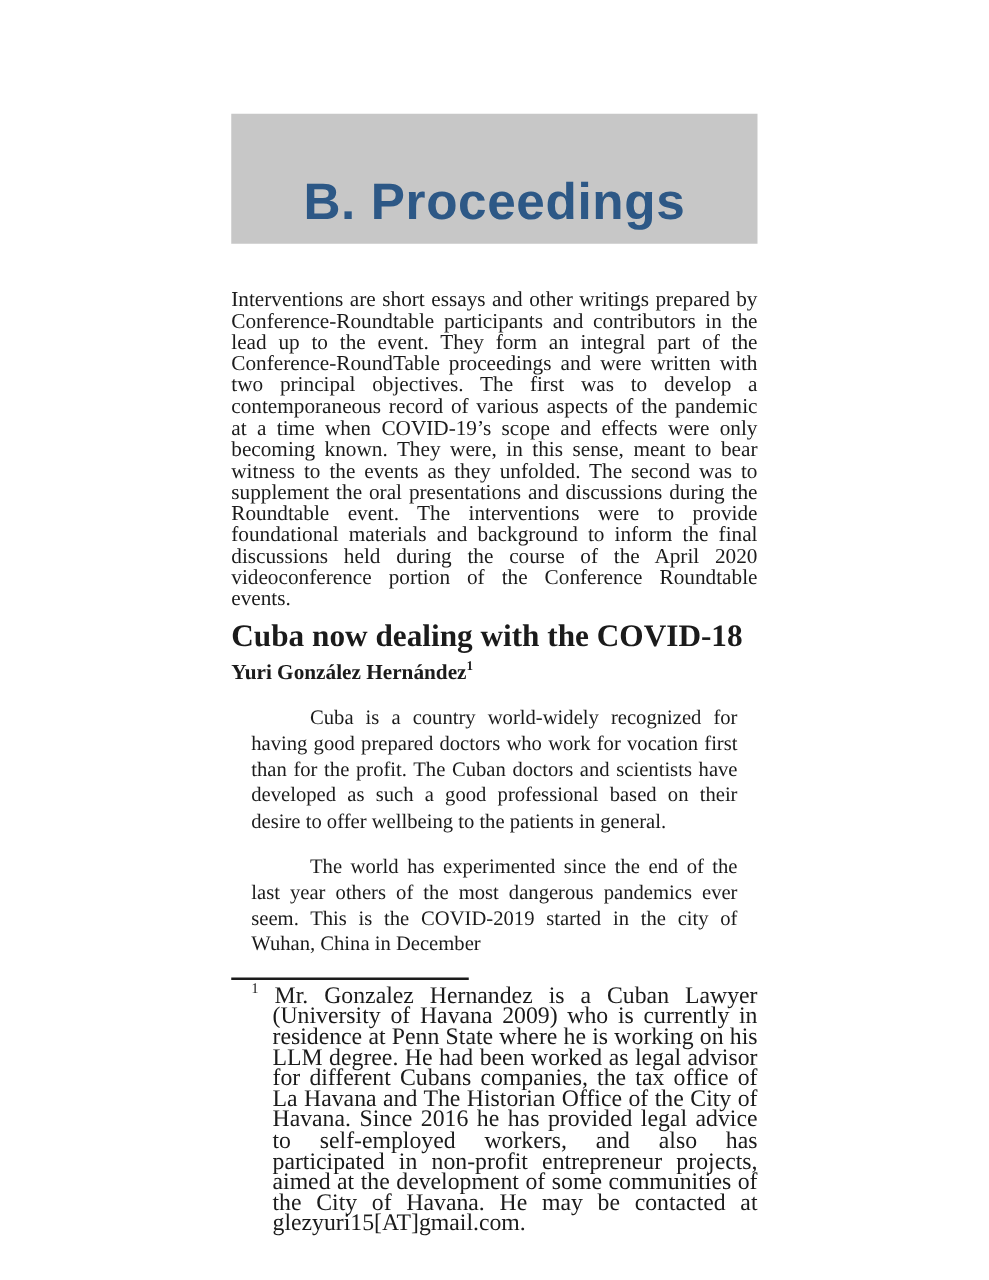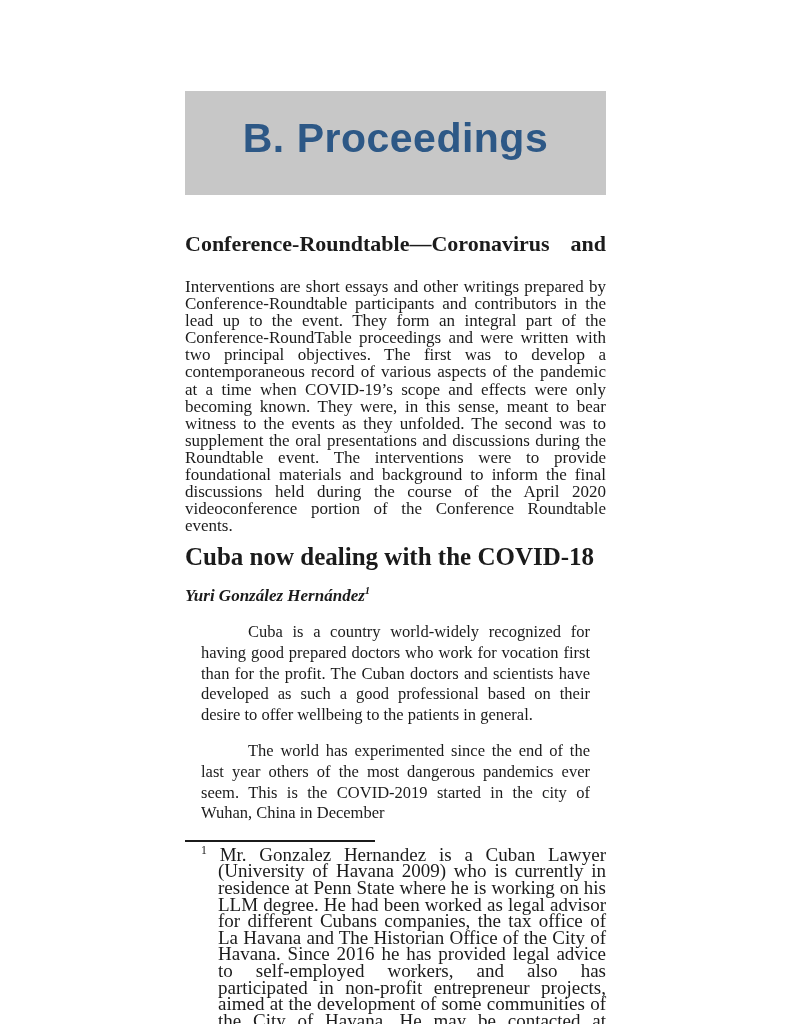--- a/index.html
+++ b/index.html
@@ -59,25 +59,24 @@
     line-height: 17.1px;
     text-align: justify;
   }
   .section-heading {
     margin: 8px 0 0 0;
     font-size: 25px;
     line-height: 30px;
     font-weight: bold;
   }
   .author {
-    margin: 14px 0 0 0;
+    margin: 3px 0 0 0;
     font-size: 17px;
     line-height: 20px;
     font-weight: bold;
-    font-style: italic;
   }
   .date {
     margin: 0;
     font-size: 17px;
     line-height: 20px;
   }
   .body-para {
     font-size: 16.5px;
     line-height: 20.6px;
     text-align: justify;
@@ -103,26 +102,25 @@
   sup {
     font-size: 0.62em;
     line-height: 0;
   }
 </style>
 </head>
 <body>
 
 <div class="content">
 
-  <div class="banner" style="background: rgb(199, 199, 199);">
+  <div class="banner" style="background: rgb(199, 199, 199); align-items: flex-end;">
     <span class="banner-title" style="color: rgb(45, 88, 134);">B. Proceedings</span>
   </div>
 
   <h1 class="article-title">
-    <span class="line-justify">Conference-Roundtable—Coronavirus and</span>
   </h1>
 
   <p class="intro">Interventions are short essays and other writings prepared by Conference-Roundtable participants and contributors in the lead up to the event.  They form an integral part of the Conference-RoundTable proceedings and were written with two principal objectives.  The first was to develop a contemporaneous record of various aspects of the pandemic at a time when COVID-19’s scope and effects were only becoming known.  They were, in this sense, meant to bear witness to the events as they unfolded. The second was to supplement the oral presentations and discussions during the Roundtable event. The interventions were to provide foundational materials and background to inform the final discussions held during the course of the April 2020 videoconference portion of the Conference Roundtable events.</p>
 
   <h2 class="section-heading">Cuba now dealing with the COVID-18</h2>
 
   <p class="author"><span>Yuri González Hernández</span><sup>1</sup></p>
 
 
   <p class="body-para para-1">Cuba is a country world-widely recognized for having good prepared doctors who work for vocation first than for the profit. The Cuban doctors and scientists have developed as such a good professional based on their desire to offer wellbeing to the patients in general.</p>

